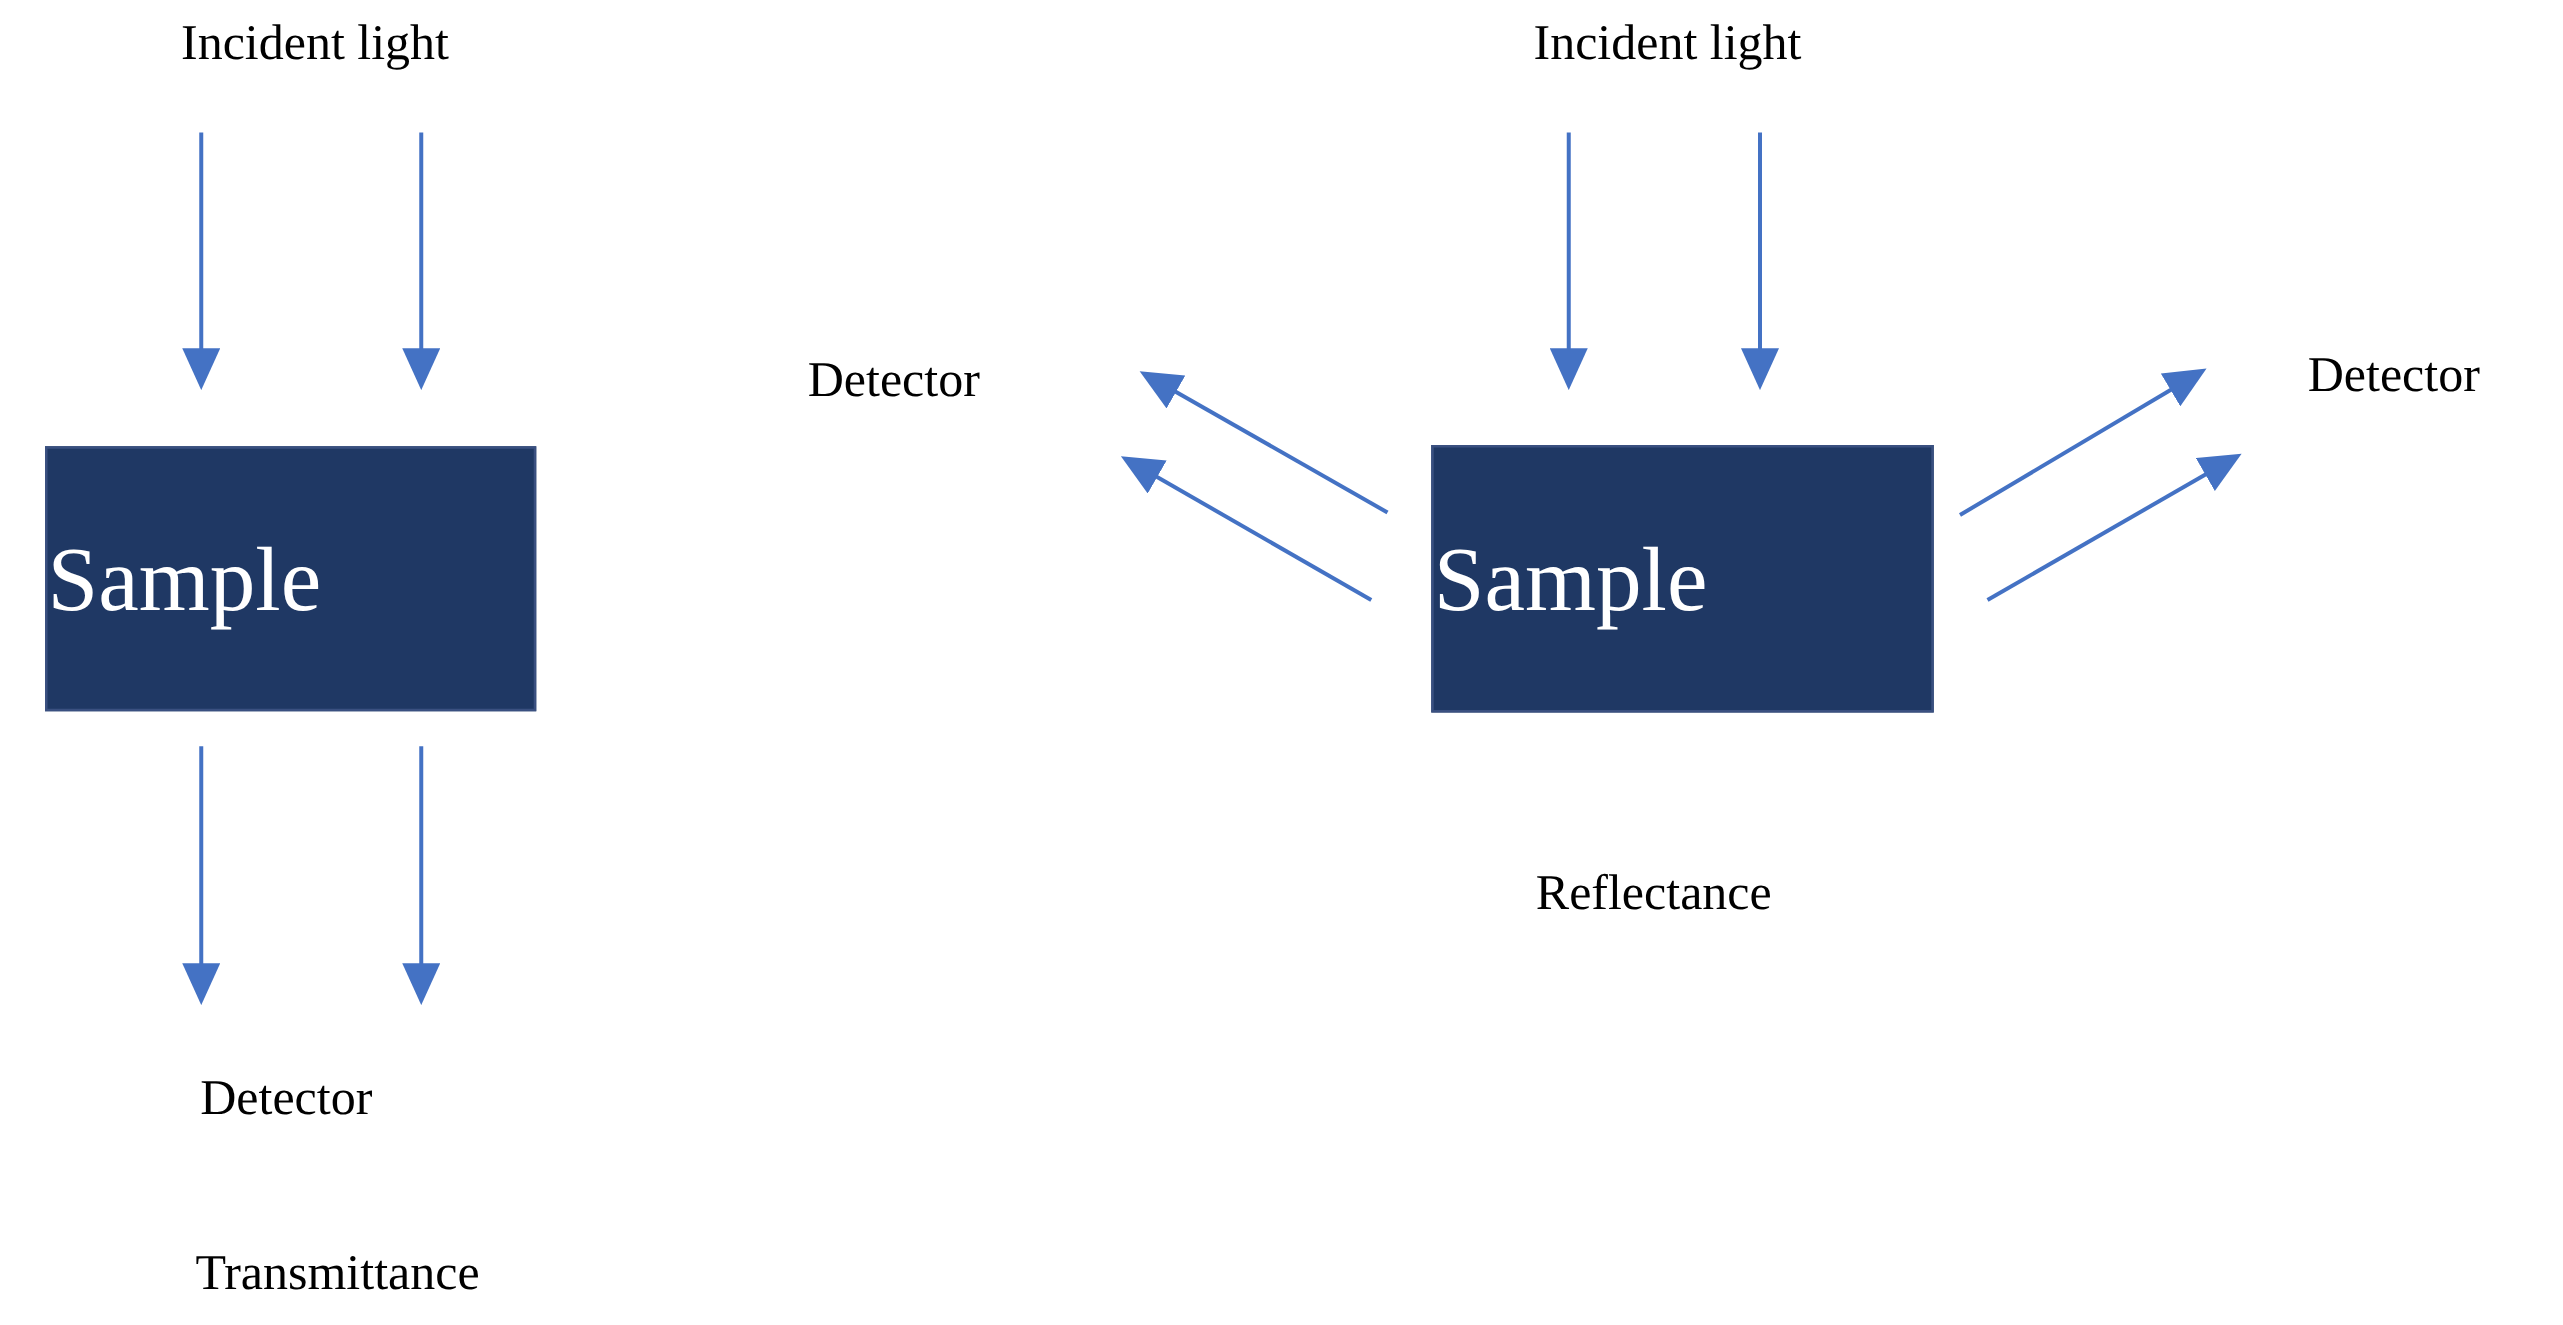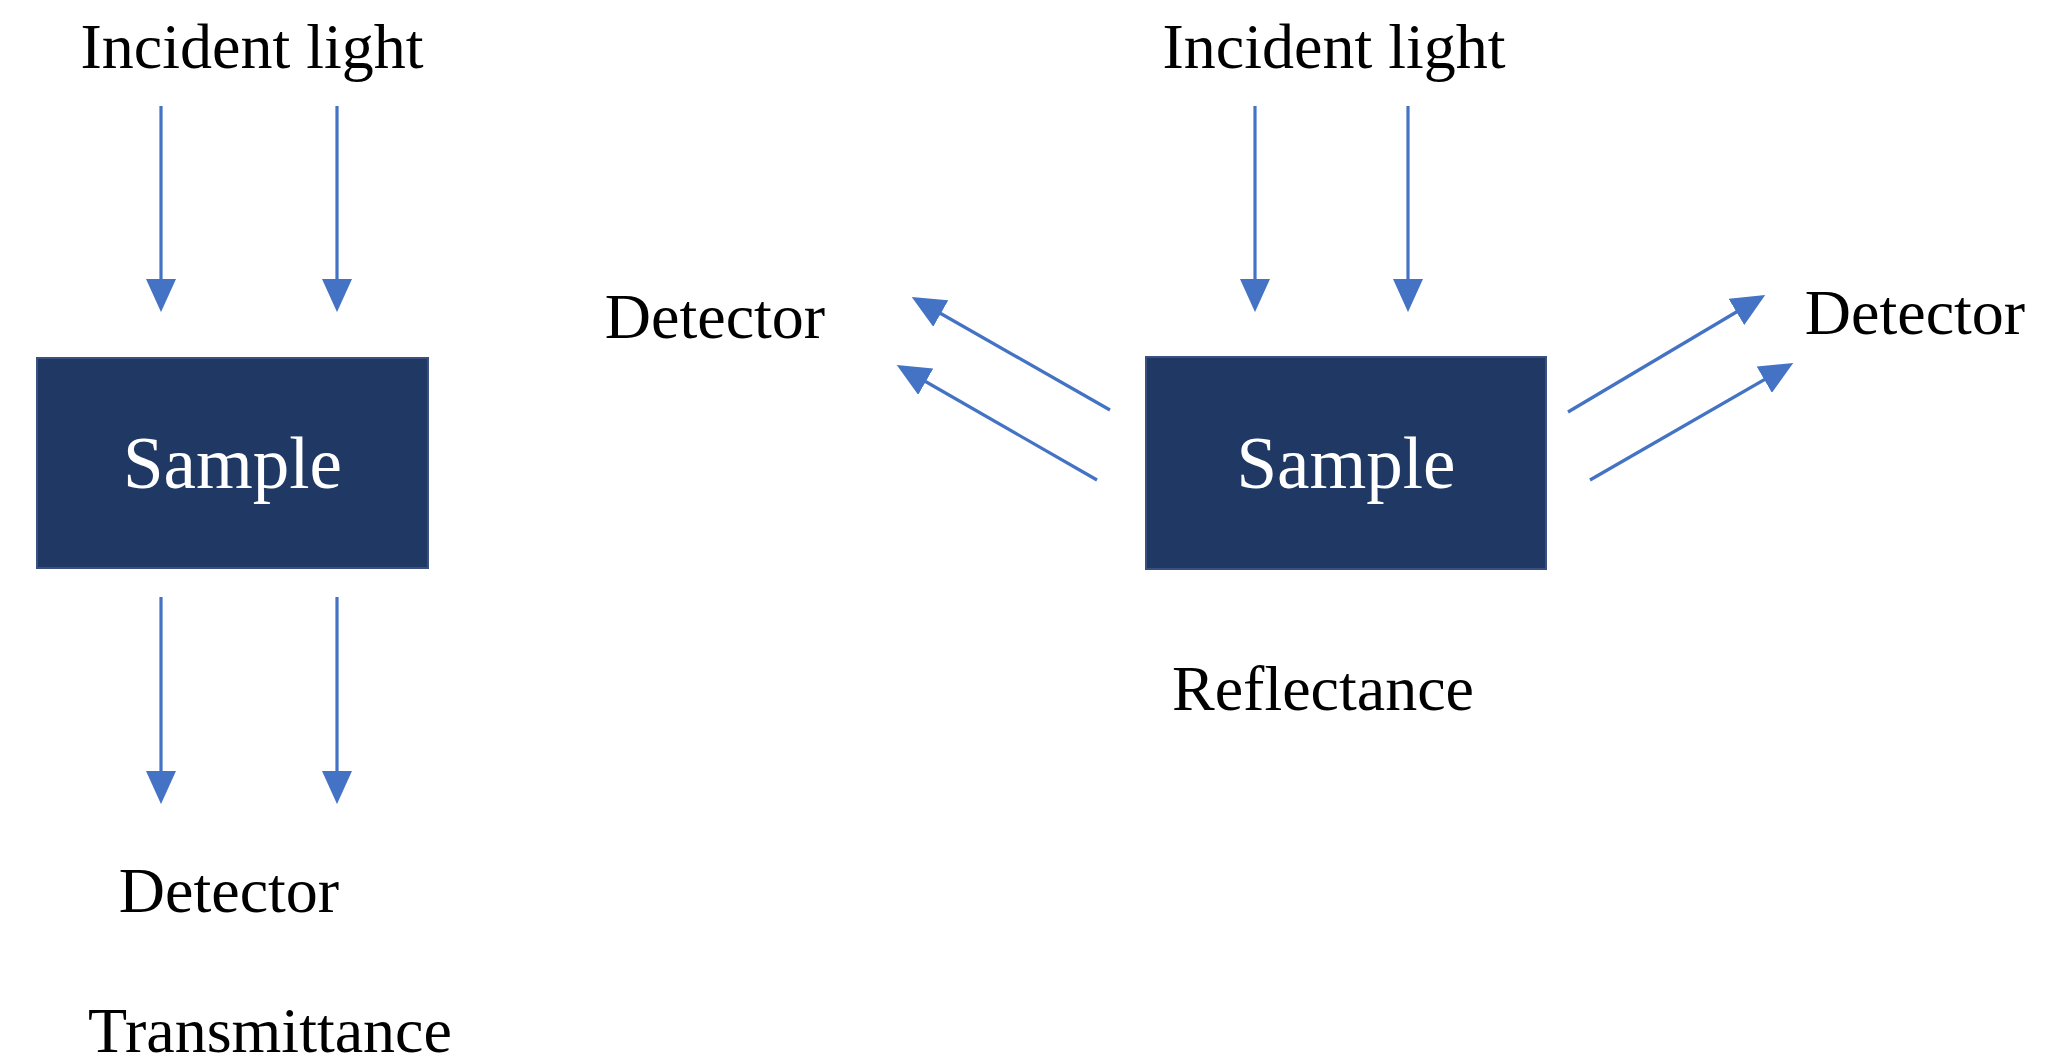--- a/index.html
+++ b/index.html
@@ -34,32 +34,32 @@
     stroke: var(--arrow);
     stroke-width: 3.2;
     fill: none;
   }
   .arrowhead-glyph {
     fill: var(--arrow);
   }
   .label {
     position: absolute;
     transform: translateX(-50%);
-    font-size: 64px;
+    font-size: 40px;
     line-height: 1.1;
     color: var(--label);
     white-space: nowrap;
   }
   .sample-box {
     position: absolute;
     background: var(--box-fill);
     border: 2px solid #3a5080;
     display: flex;
     align-items: center;
-    justify-content: center;
+    justify-content: flex-start;
   }
   .sample-text {
     color: var(--box-text);
     font-size: 73px;
     line-height: 1;
   }
 </style>
 </head>
 <body>
 
@@ -101,15 +101,15 @@
   <div class="label" style="left:1334px; top:12px;">Incident light</div>
 
   <div class="label" style="left:715px; top:282px;">Detector</div>
 
   <div class="label" style="left:1915px; top:278px;">Detector</div>
 
   <div class="sample-box" style="left:1145px; top:356px; width:402px; height:214px;">
     <span class="sample-text">Sample</span>
   </div>
 
-  <div class="label" style="left:1323px; top:654px;">Reflectance</div>
+  <div class="label" style="left:1323px; top:692px;">Reflectance</div>
 
 </div>
 
 </body></html>

